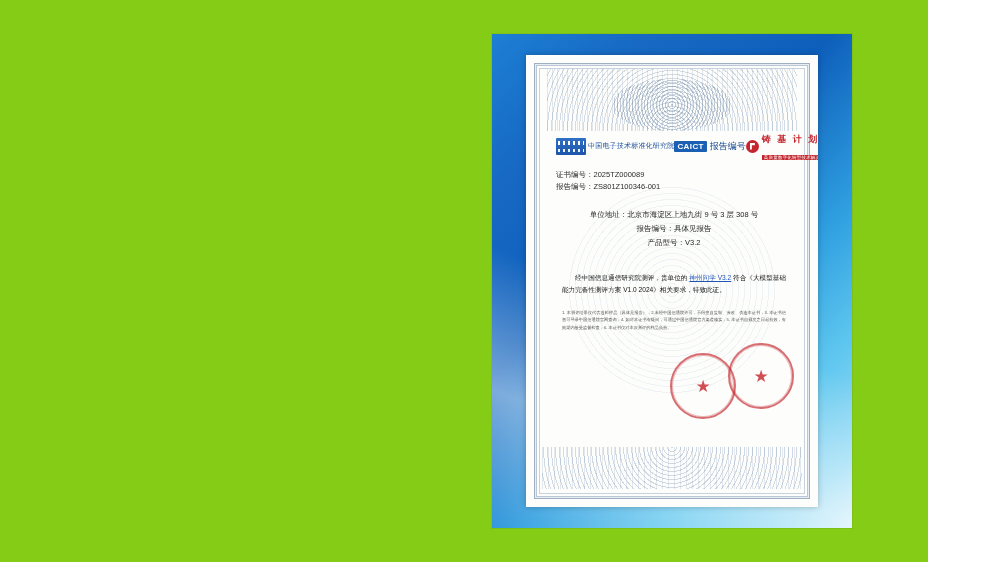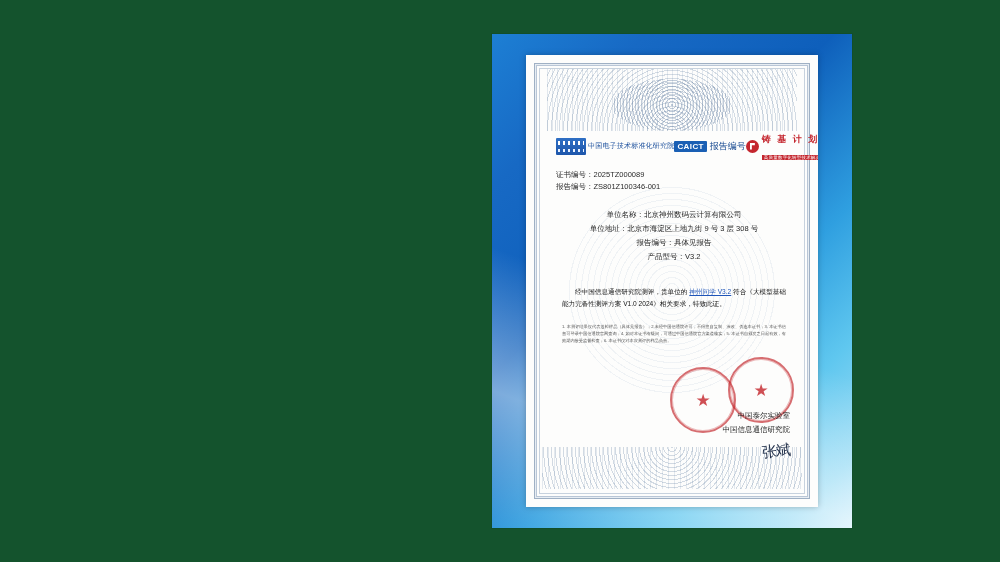--- a/index.html
+++ b/index.html
@@ -8,23 +8,23 @@
     background: #ffffff;
   }
   body {
     width: 1000px;
     height: 562px;
     font-family: "Liberation Sans", sans-serif;
     overflow: hidden;
   }
   .stage {
     position: relative;
-    width: 1000px;
+    width: 928px;
     height: 562px;
-    background: #14532d;
+    background: #84cc16;
   }
 
   
   .cert-outer {
     position: absolute;
     left: 492px;
     top: 34px;
     width: 360px;
     height: 494px;
     background: linear-gradient(135deg, #1d7fd4 0%, #1769c4 18%, #0e5fbb 40%, #2f9fe0 62%, #5fc7ef 78%, #9adcf5 92%, #cfeefb 100%);
@@ -361,23 +361,20 @@
           <span>证书编号：</span><span>2025TZ000089</span>
         </div>
         <div>
           <span>报告编号：</span><span>ZS801Z100346-001</span>
         </div>
       </div>
 
 
       <div class="info">
         <div>
-          <span class="lbl">单位名称：</span><span class="val">北京神州数码云计算有限公司</span>
-        </div>
-        <div>
           <span class="lbl">单位地址：</span><span class="val">北京市海淀区上地九街 9 号 3 层 308 号</span>
         </div>
         <div>
           <span class="lbl">报告编号：</span><span class="val">具体见报告</span>
         </div>
         <div>
           <span class="lbl">产品型号：</span><span class="val">V3.2</span>
         </div>
       </div>
 
@@ -391,27 +388,19 @@
       <div class="note">1. 本测评结果仅代表送检样品（具体见报告）；2.未经中国信通院许可，不得擅自复制、涂改、伪造本证书；3. 本证书信息可登录中国信通院官网查询；4. 如对本证书有疑问，可通过中国信通院官方渠道核实；5. 本证书自颁发之日起有效，有效期内接受监督检查；6. 本证书仅对本次测评的样品负责。</div>
 
       <div class="seal-area">
         <div class="seal seal-left">
           <span class="star">★</span>
         </div>
         <div class="seal seal-right">
           <span class="star">★</span>
         </div>
 
-        <div class="sign-block">
-          <div>中国泰尔实验室</div>
-          <div>中国信息通信研究院</div>
-          <div>
-            
-            <span class="signature">张斌</span>
-          </div>
-        </div>
 
       </div>
 
     </div>
   </div>
 
 </div>
 
 </body></html>

